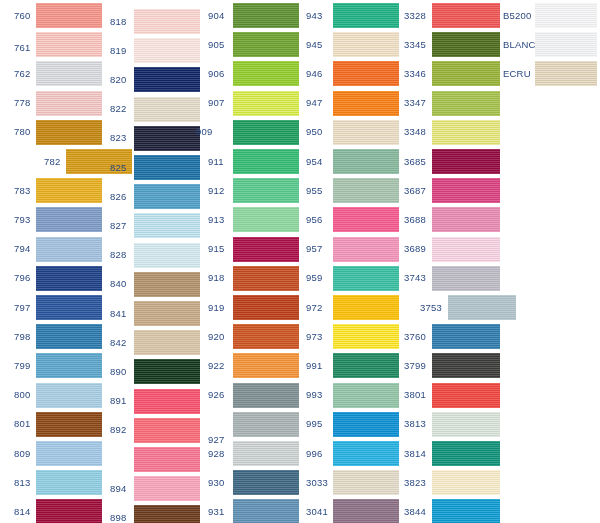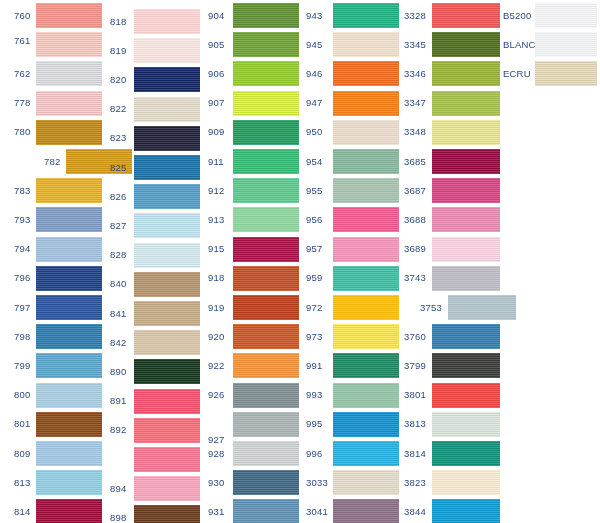--- a/index.html
+++ b/index.html
@@ -71,21 +71,21 @@
 </head>
 <body>
 
 <div id="chart" style="width: 600px; height: 523px; background: rgb(255, 255, 255);">
     <div class="column" style="left: 0px;">
       <div class="swatch-row" style="top: 3px; left: 0px; width: 600px; height: 29.2px;">
         <span class="code-label" style="left: 14px; top: 7.5px; color: rgb(43, 74, 130);">760</span>
         <div class="swatch" title="760" style="left: 36px; top: 0px; width: 66px; height: 25px; background: rgb(244, 148, 137);"></div>
       </div>
       <div class="swatch-row" style="top: 32.2px; left: 0px; width: 600px; height: 29.2px;">
-        <span class="code-label" style="left: 14px; top: 4px; color: rgb(43, 74, 130);">761</span>
+        <span class="code-label" style="left: 14px; top: 11px; color: rgb(43, 74, 130);">761</span>
         <div class="swatch pale" title="761" style="left: 36px; top: 0px; width: 66px; height: 25px; background: rgb(246, 188, 180);"></div>
       </div>
       <div class="swatch-row" style="top: 61.4px; left: 0px; width: 600px; height: 29.2px;">
         <span class="code-label" style="left: 14px; top: 7.5px; color: rgb(43, 74, 130);">762</span>
         <div class="swatch pale" title="762" style="left: 36px; top: 0px; width: 66px; height: 25px; background: rgb(210, 212, 216);"></div>
       </div>
       <div class="swatch-row" style="top: 90.6px; left: 0px; width: 600px; height: 29.2px;">
         <span class="code-label" style="left: 14px; top: 7.5px; color: rgb(43, 74, 130);">778</span>
         <div class="swatch pale" title="778" style="left: 36px; top: 0px; width: 66px; height: 25px; background: rgb(238, 191, 188);"></div>
       </div>
@@ -231,21 +231,21 @@
       </div>
       <div class="swatch-row" style="top: 61.4px; left: 0px; width: 600px; height: 29.2px;">
         <span class="code-label" style="left: 208px; top: 7.5px; color: rgb(43, 74, 130);">906</span>
         <div class="swatch" title="906" style="left: 233px; top: 0px; width: 66px; height: 25px; background: rgb(146, 203, 43);"></div>
       </div>
       <div class="swatch-row" style="top: 90.6px; left: 0px; width: 600px; height: 29.2px;">
         <span class="code-label" style="left: 208px; top: 7.5px; color: rgb(43, 74, 130);">907</span>
         <div class="swatch pale" title="907" style="left: 233px; top: 0px; width: 66px; height: 25px; background: rgb(209, 232, 59);"></div>
       </div>
       <div class="swatch-row" style="top: 119.8px; left: 0px; width: 600px; height: 29.2px;">
-        <span class="code-label" style="left: 208px; top: 7.5px; color: rgb(43, 74, 130);">909</span>
+        <span class="code-label" style="left: 196px; top: 7.5px; color: rgb(43, 74, 130);">909</span>
         <div class="swatch" title="909" style="left: 233px; top: 0px; width: 66px; height: 25px; background: rgb(28, 156, 94);"></div>
       </div>
       <div class="swatch-row" style="top: 149px; left: 0px; width: 600px; height: 29.2px;">
         <span class="code-label" style="left: 208px; top: 7.5px; color: rgb(43, 74, 130);">911</span>
         <div class="swatch" title="911" style="left: 233px; top: 0px; width: 66px; height: 25px; background: rgb(51, 187, 114);"></div>
       </div>
       <div class="swatch-row" style="top: 178.2px; left: 0px; width: 600px; height: 29.2px;">
         <span class="code-label" style="left: 208px; top: 7.5px; color: rgb(43, 74, 130);">912</span>
         <div class="swatch" title="912" style="left: 233px; top: 0px; width: 66px; height: 25px; background: rgb(88, 201, 140);"></div>
       </div>

